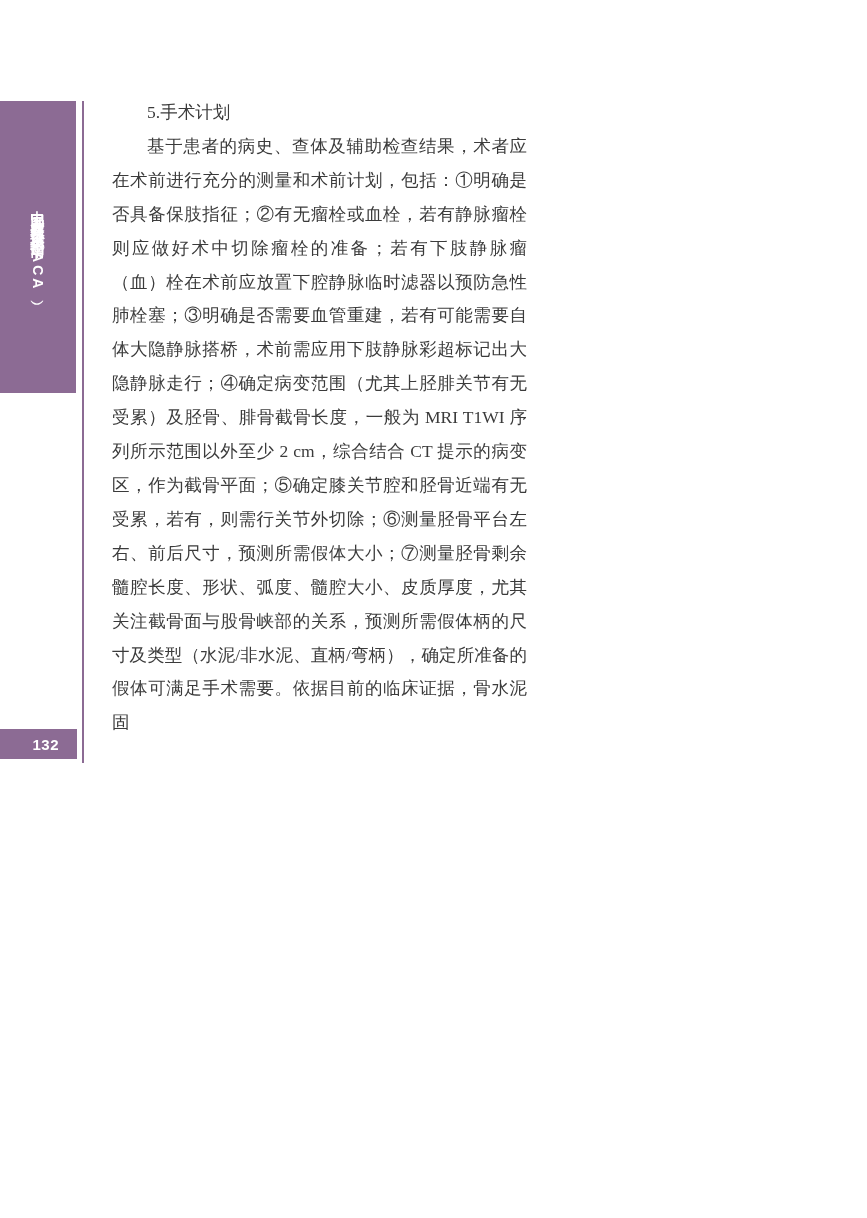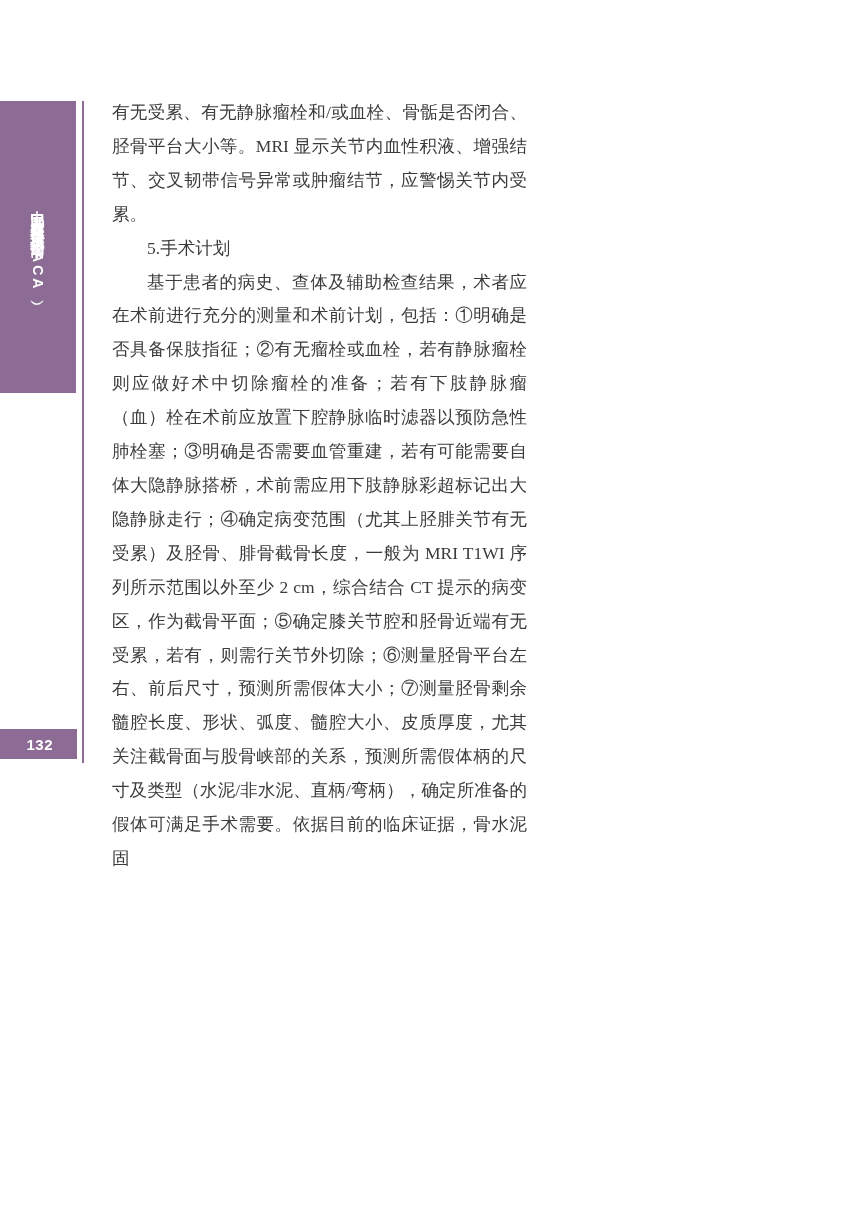--- a/index.html
+++ b/index.html
@@ -57,21 +57,21 @@
   .page-number-box {
     position: absolute;
     left: 0;
     top: 729px;
     width: 77px;
     height: 30px;
     background: var(--purple);
     display: flex;
     align-items: center;
     justify-content: flex-end;
-    padding-right: 24px;
+    padding-right: 18px;
   }
   .page-number {
     color: #ffffff;
     font-family: "Liberation Sans", "DejaVu Sans", sans-serif;
     font-size: 15px;
     font-weight: bold;
     letter-spacing: 0.5px;
   }
   
   .body-text {
@@ -101,18 +101,17 @@
     <span class="sidebar-title">中国肿瘤整合诊治技术指南（CACA）</span>
   </div>
 
   <div class="divider-line"></div>
 
   <div class="page-number-box">
     <span class="page-number">132</span>
   </div>
 
   <div class="body-text">
-    <p>有无受累、有无静脉瘤栓和/或血栓、骨骺是否闭合、胫骨平台大小等。MRI 显示关节内血性积液、增强结节、交叉韧带信号异常或肿瘤结节，应警惕关节内受累。</p>
     <p class="para-indent">5.手术计划</p>
     <p class="para-indent">基于患者的病史、查体及辅助检查结果，术者应在术前进行充分的测量和术前计划，包括：①明确是否具备保肢指征；②有无瘤栓或血栓，若有静脉瘤栓则应做好术中切除瘤栓的准备；若有下肢静脉瘤（血）栓在术前应放置下腔静脉临时滤器以预防急性肺栓塞；③明确是否需要血管重建，若有可能需要自体大隐静脉搭桥，术前需应用下肢静脉彩超标记出大隐静脉走行；④确定病变范围（尤其上胫腓关节有无受累）及胫骨、腓骨截骨长度，一般为 MRI T1WI 序列所示范围以外至少 2 cm，综合结合 CT 提示的病变区，作为截骨平面；⑤确定膝关节腔和胫骨近端有无受累，若有，则需行关节外切除；⑥测量胫骨平台左右、前后尺寸，预测所需假体大小；⑦测量胫骨剩余髓腔长度、形状、弧度、髓腔大小、皮质厚度，尤其关注截骨面与股骨峡部的关系，预测所需假体柄的尺寸及类型（水泥/非水泥、直柄/弯柄），确定所准备的假体可满足手术需要。依据目前的临床证据，骨水泥固</p>
   </div>
 
 </div>
 
 </body></html>

